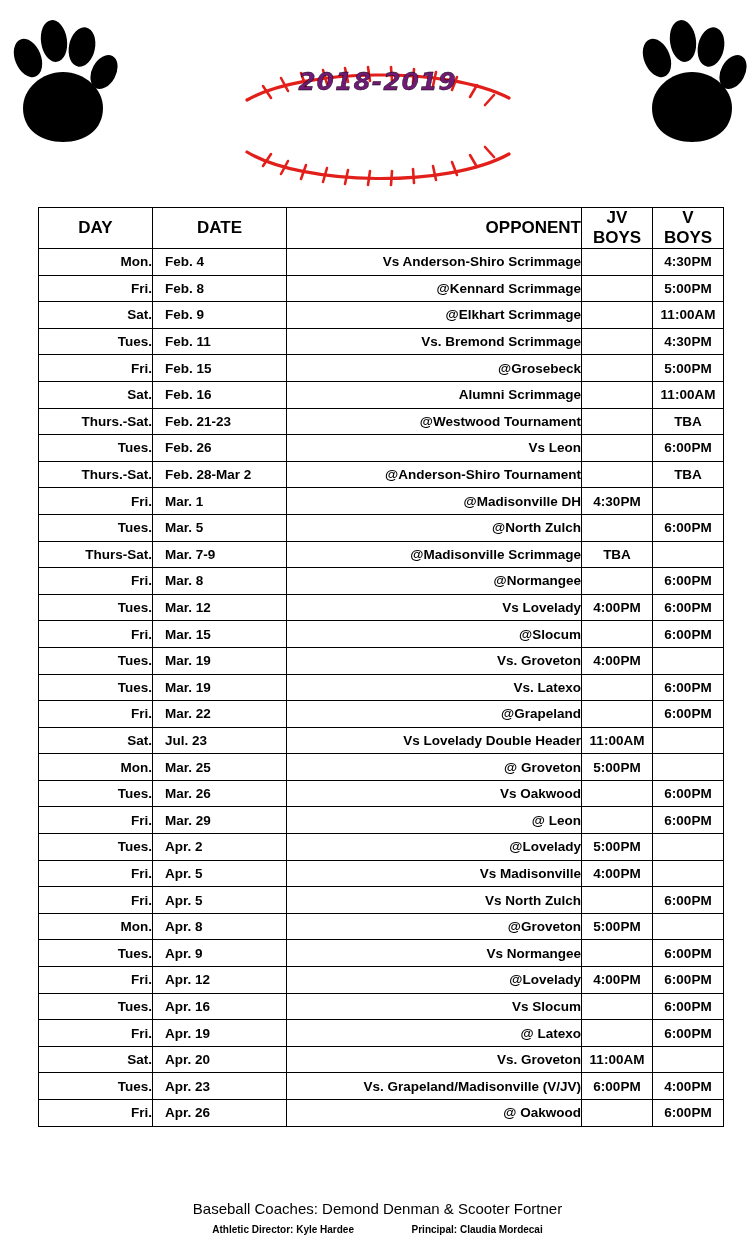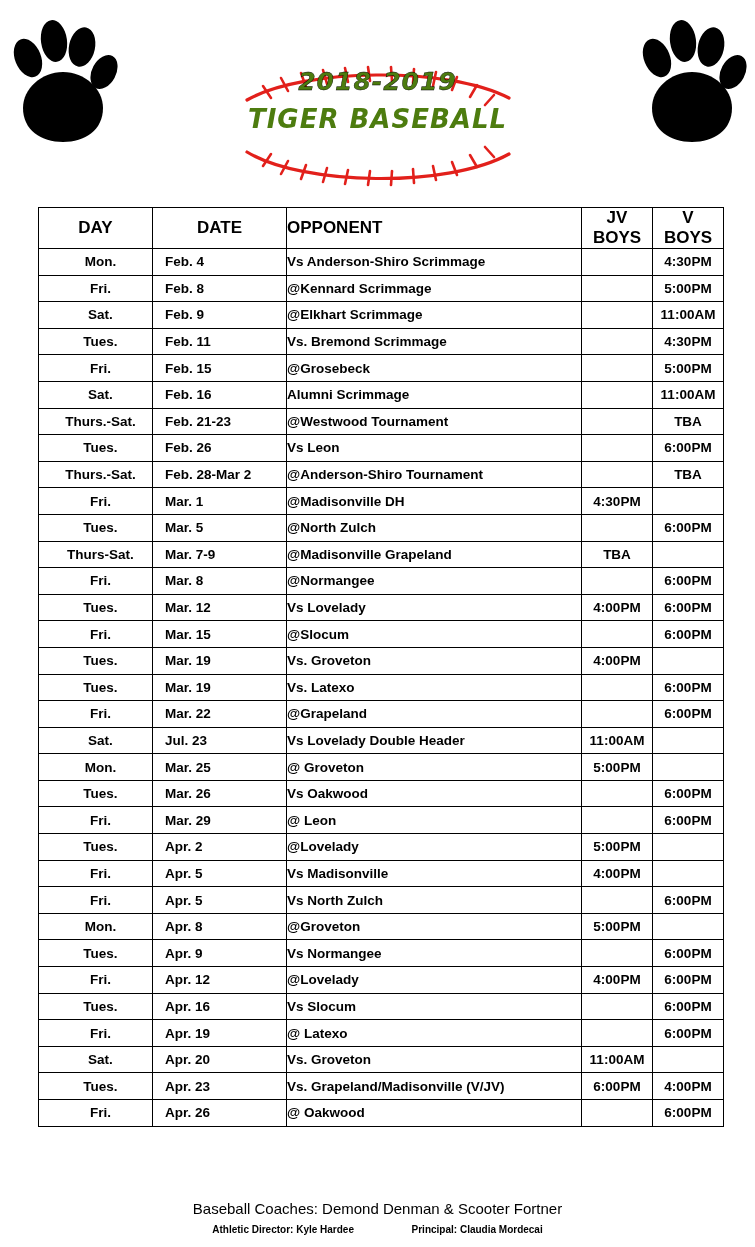--- a/index.html
+++ b/index.html
@@ -45,21 +45,21 @@
     top: 4px;
     width: 290px;
     height: 150px;
   }
   .title-text {
     position: relative;
     z-index: 3;
     font-family: "DejaVu Sans", sans-serif;
     font-weight: bold;
     font-style: italic;
-    color: #4d7c0f;
+    color: #701a75;
     letter-spacing: 1px;
     line-height: 1.25;
   }
   .title-year {
     font-size: 25px;
     margin-top: 22px;
     -webkit-text-stroke: 0.4px #000;
   }
   .title-main {
     font-size: 26px;
@@ -87,23 +87,23 @@
     padding: 0;
     height: 25.6px;
     vertical-align: middle;
   }
   table.sched thead th {
     font-size: 17px;
     height: 31px;
     font-weight: bold;
   }
   thead th .hdr2 { display: block; }
-  .c-day    { width: 113px; text-align: center; padding-left: 10px !important; }
+  .c-day    { width: 113px; text-align: right; padding-left: 10px !important; }
   .c-date   { width: 133px; text-align: left; padding-left: 12px !important; }
-  .c-opp    { width: 294px; text-align: left; }
+  .c-opp    { width: 294px; text-align: right; }
   .c-jv     { width: 70px;  text-align: center; }
   .c-v      { width: 70px;  text-align: center; }
   thead .c-day, thead .c-date { text-align: center; padding-left: 0 !important; }
 
   
   .footer {
     position: absolute;
     left: 0;
     right: 0;
     bottom: 12px;
@@ -174,21 +174,20 @@
         <line x1="158" y1="137" x2="159" y2="123"></line>
         <line x1="181" y1="135" x2="180" y2="121"></line>
         <line x1="203" y1="132" x2="200" y2="118"></line>
         <line x1="224" y1="127" x2="219" y2="114"></line>
         <line x1="244" y1="119" x2="237" y2="107"></line>
         <line x1="261" y1="109" x2="252" y2="99"></line>
       </g>
     </svg>
     <div class="title-text">
       <div class="title-year">2018-2019</div>
-      <div class="title-main">TIGER BASEBALL</div>
     </div>
   </div>
 </div>
 
 <div class="table-wrap">
   <table class="sched">
     <thead>
       <tr>
         <th class="c-day">DAY</th>
         <th class="c-date">DATE</th>
@@ -277,21 +276,21 @@
         <tr>
           <td class="c-day">Tues.</td>
           <td class="c-date">Mar. 5</td>
           <td class="c-opp">@North Zulch</td>
           <td class="c-jv"></td>
           <td class="c-v">6:00PM</td>
         </tr>
         <tr>
           <td class="c-day">Thurs-Sat.</td>
           <td class="c-date">Mar. 7-9</td>
-          <td class="c-opp">@Madisonville Grapeland</td>
+          <td class="c-opp">@Madisonville Scrimmage</td>
           <td class="c-jv">TBA</td>
           <td class="c-v"></td>
         </tr>
         <tr>
           <td class="c-day">Fri.</td>
           <td class="c-date">Mar. 8</td>
           <td class="c-opp">@Normangee</td>
           <td class="c-jv"></td>
           <td class="c-v">6:00PM</td>
         </tr>

